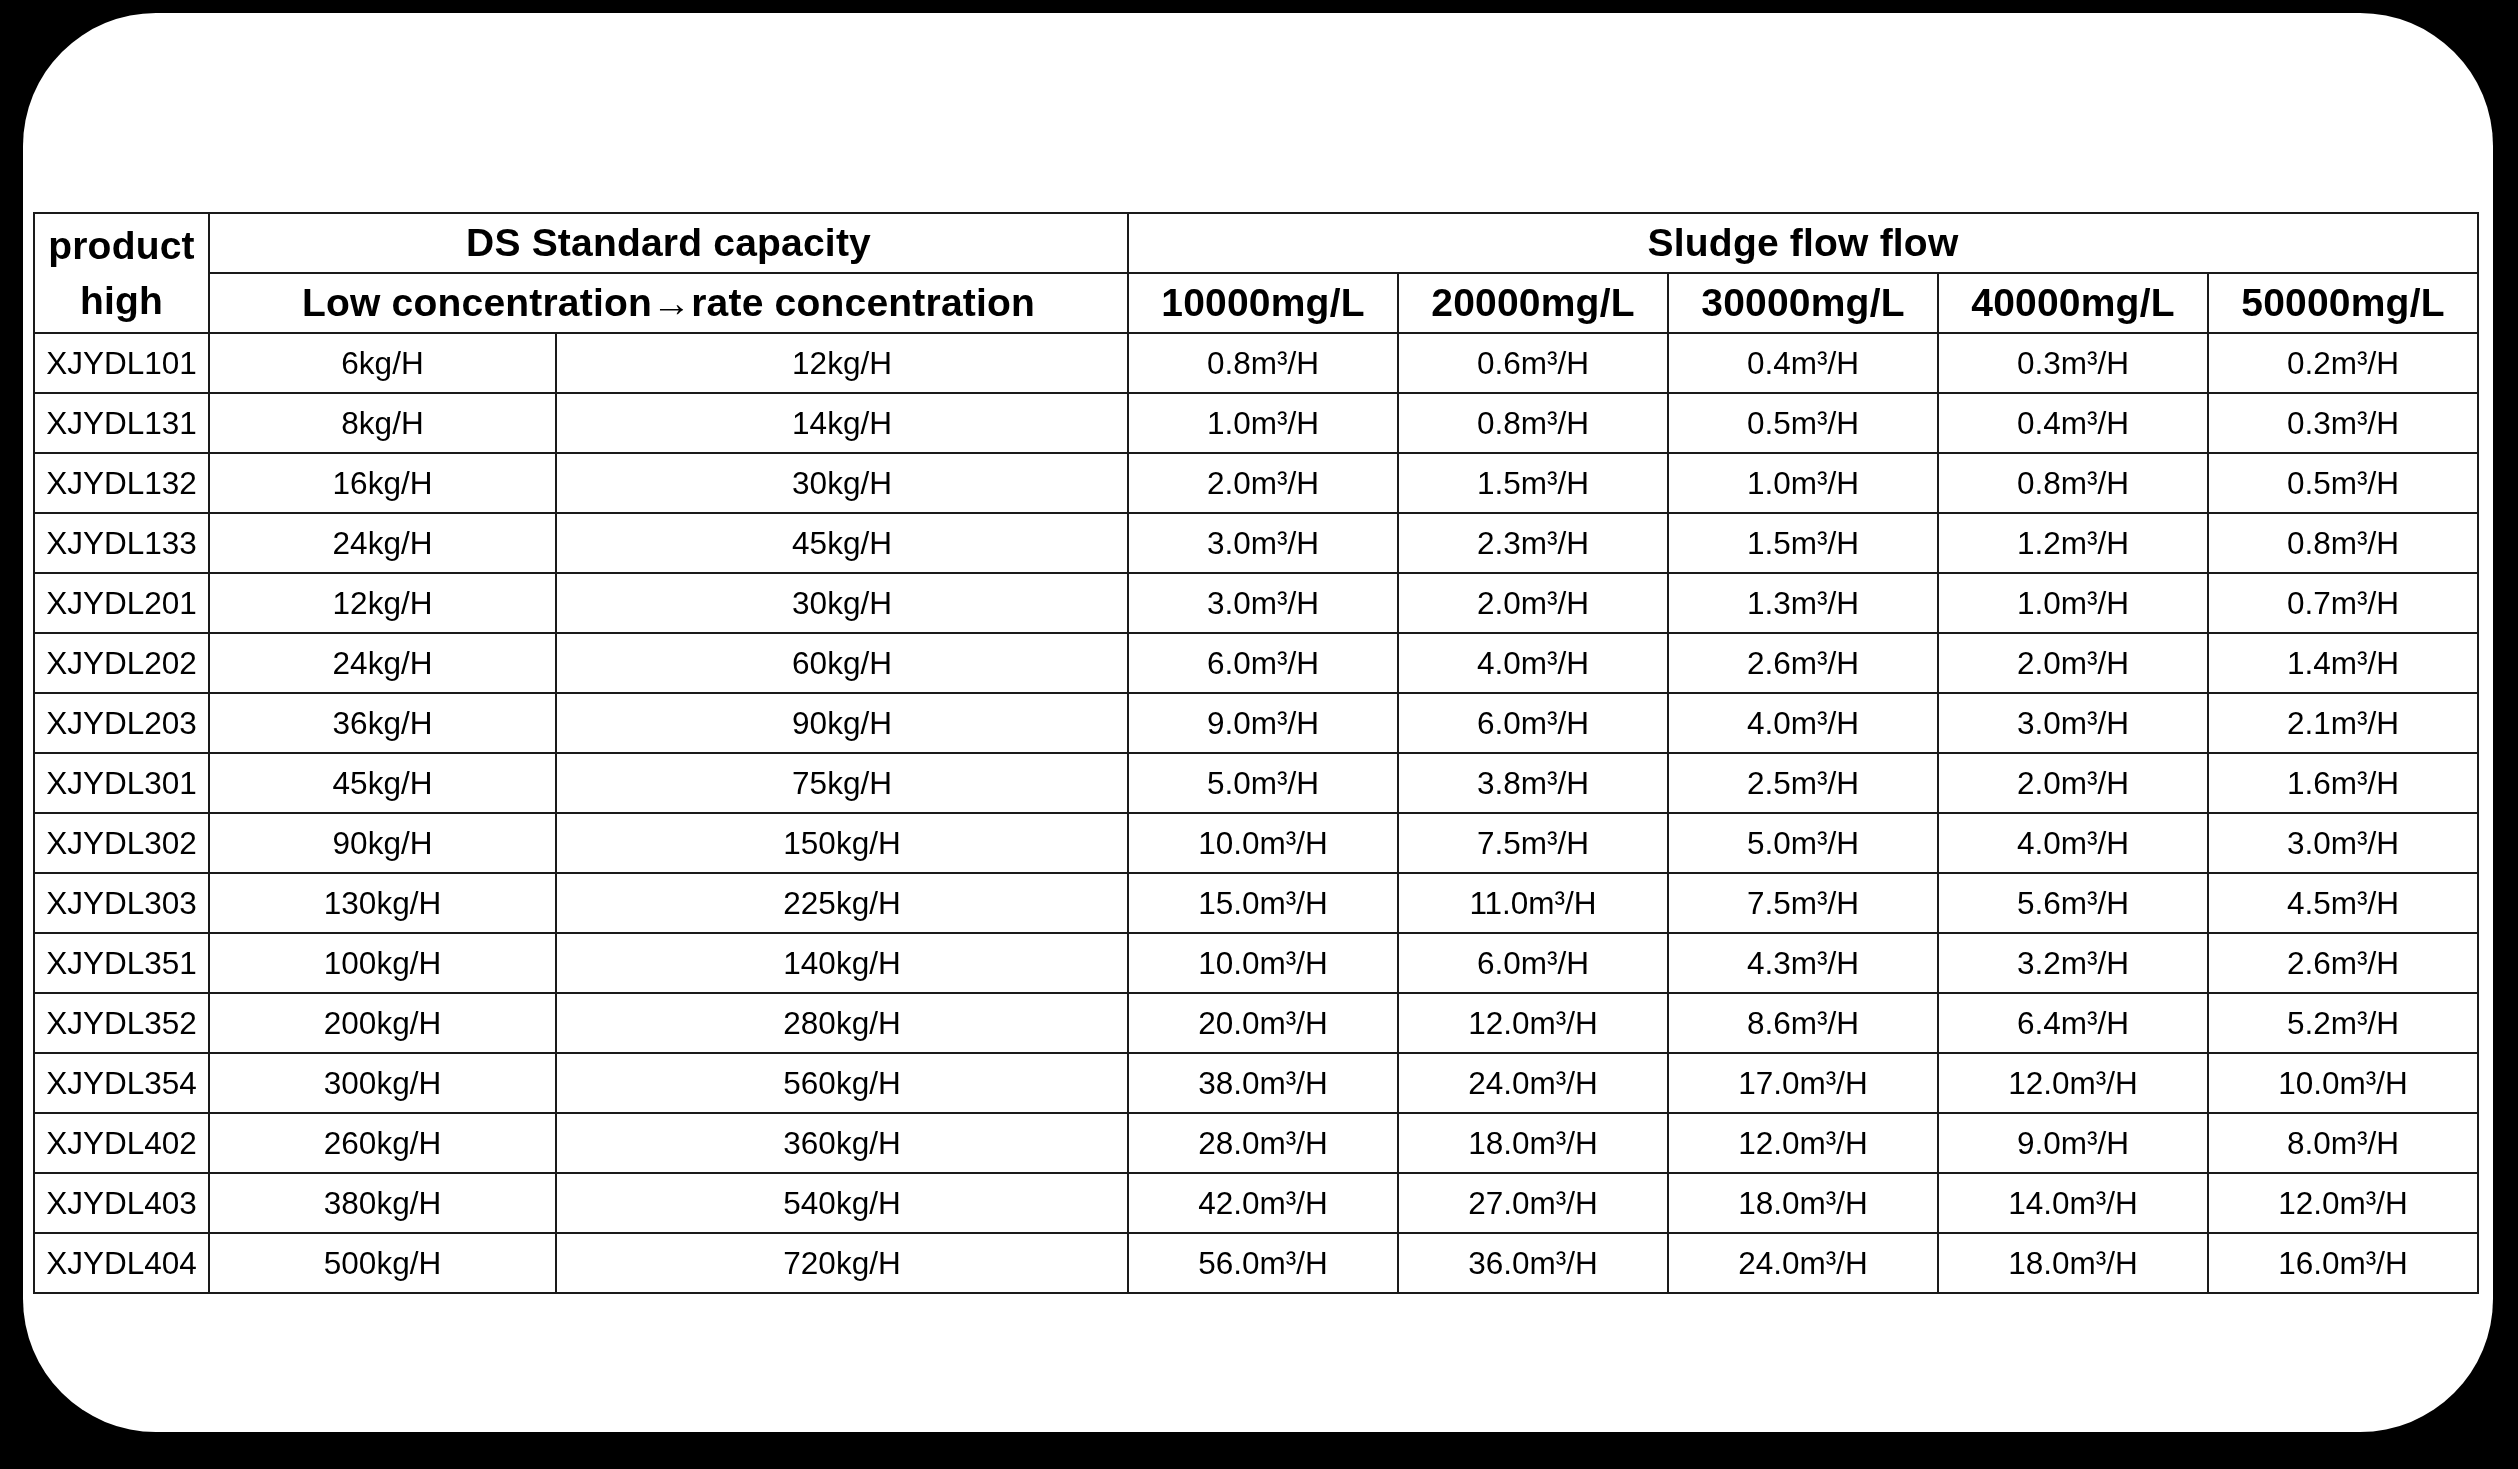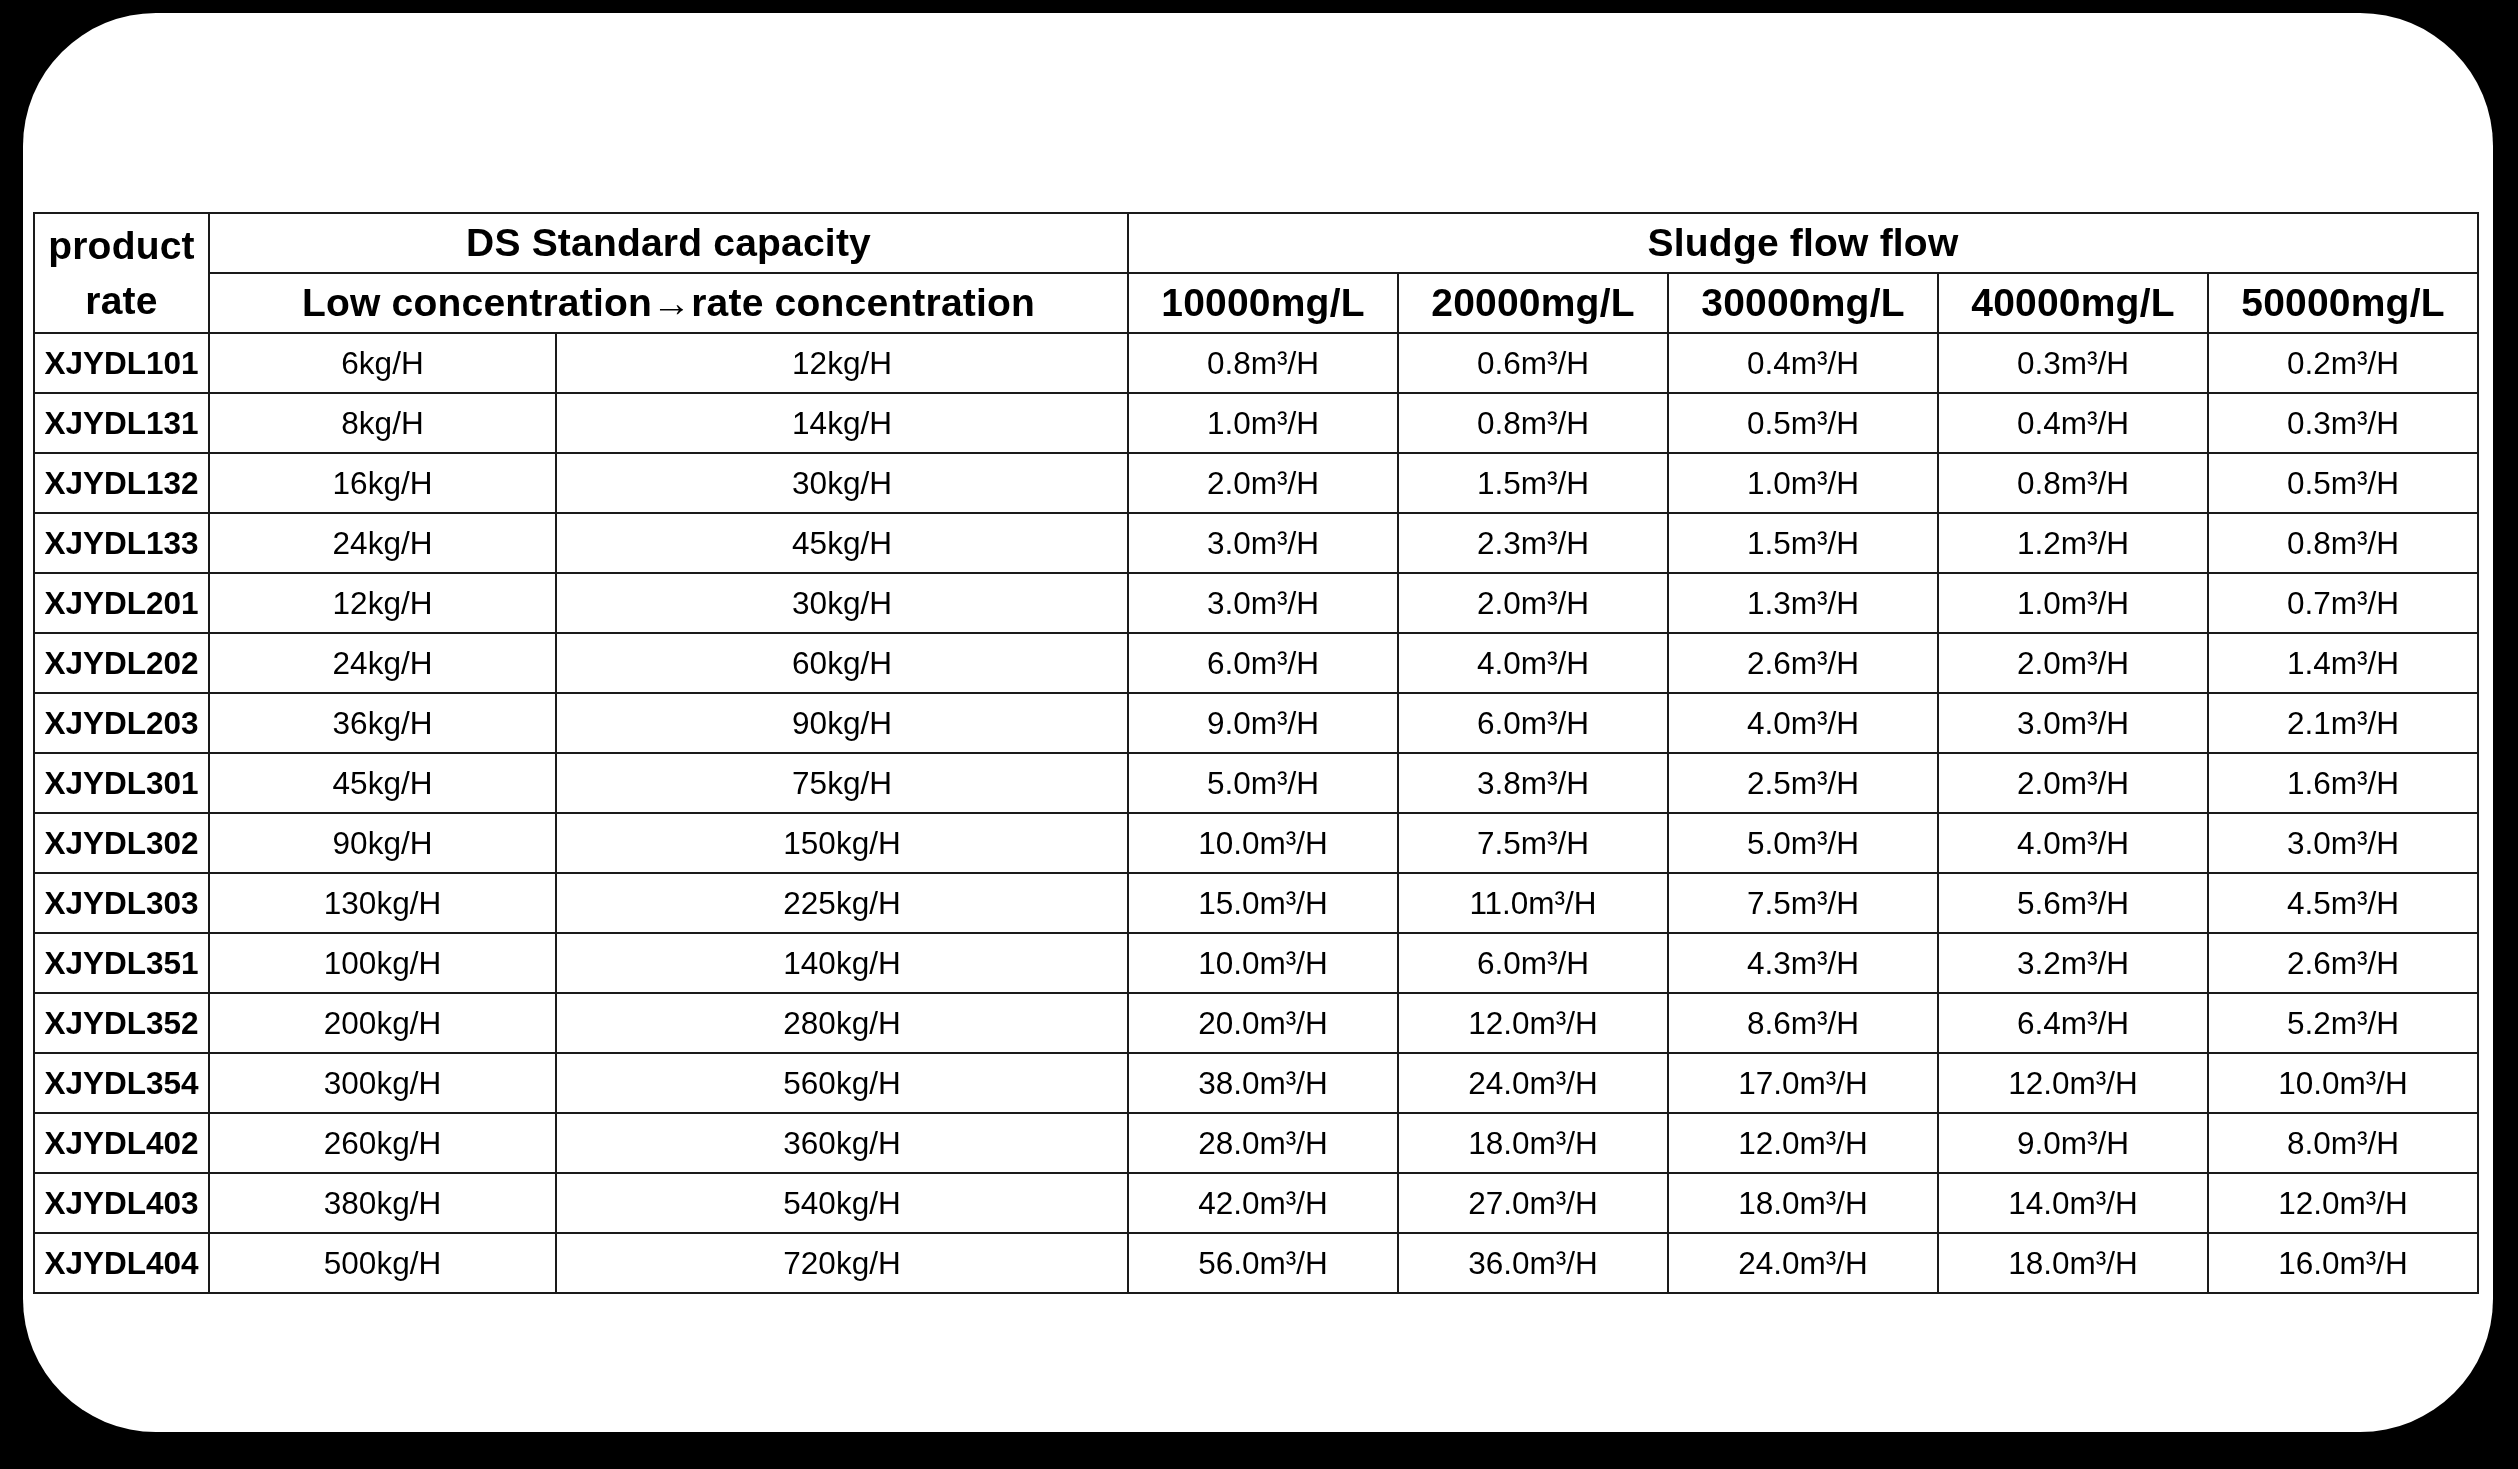--- a/index.html
+++ b/index.html
@@ -7,21 +7,21 @@
          font-family:"Liberation Sans", sans-serif; color:#000; }
   .card { position:absolute; left:22.7px; top:12.8px; width:2470px; height:1419px; background:#fff;
           border-radius:133px; }
   table.spec { position:absolute; left:33px; top:212px; border-collapse:collapse; table-layout:fixed;
                width:2444px; }
   table.spec td, table.spec th { border:2.5px solid #1a1a1a; text-align:center; vertical-align:middle;
                padding:0; overflow:hidden; white-space:nowrap; }
   th { font-weight:bold; font-size:39px; height:58px; letter-spacing:0.2px;margin-top:46px; }
   th.model { font-size:39px; line-height:55px; }
   td { font-size:31.5px; height:58px; }
-  td.model-cell { text-align:left; padding-left:7.9px;font-weight:bold; }
+  td.model-cell { text-align:left; padding-left:7.9px; }
 </style>
 </head>
 <body>
 
 <div class="card"></div>
 
 <table class="spec">
   <colgroup>
     <col style="width:175px">
       <col style="width:347px">
@@ -29,21 +29,21 @@
     <col style="width:270px">
       <col style="width:270px">
       <col style="width:270px">
       <col style="width:270px">
       <col style="width:270px">
   </colgroup>
   <thead>
     <tr>
       <th class="model" rowspan="2">
         <span>product</span><br>
-        <span>rate</span>
+        <span>high</span>
       </th>
       <th colspan="2">DS Standard capacity</th>
       <th colspan="5">Sludge flow flow</th>
     </tr>
     <tr>
       <th colspan="2">Low concentration→rate concentration</th>
       <th>10000mg/L</th>
       <th>20000mg/L</th>
       <th>30000mg/L</th>
       <th>40000mg/L</th>

